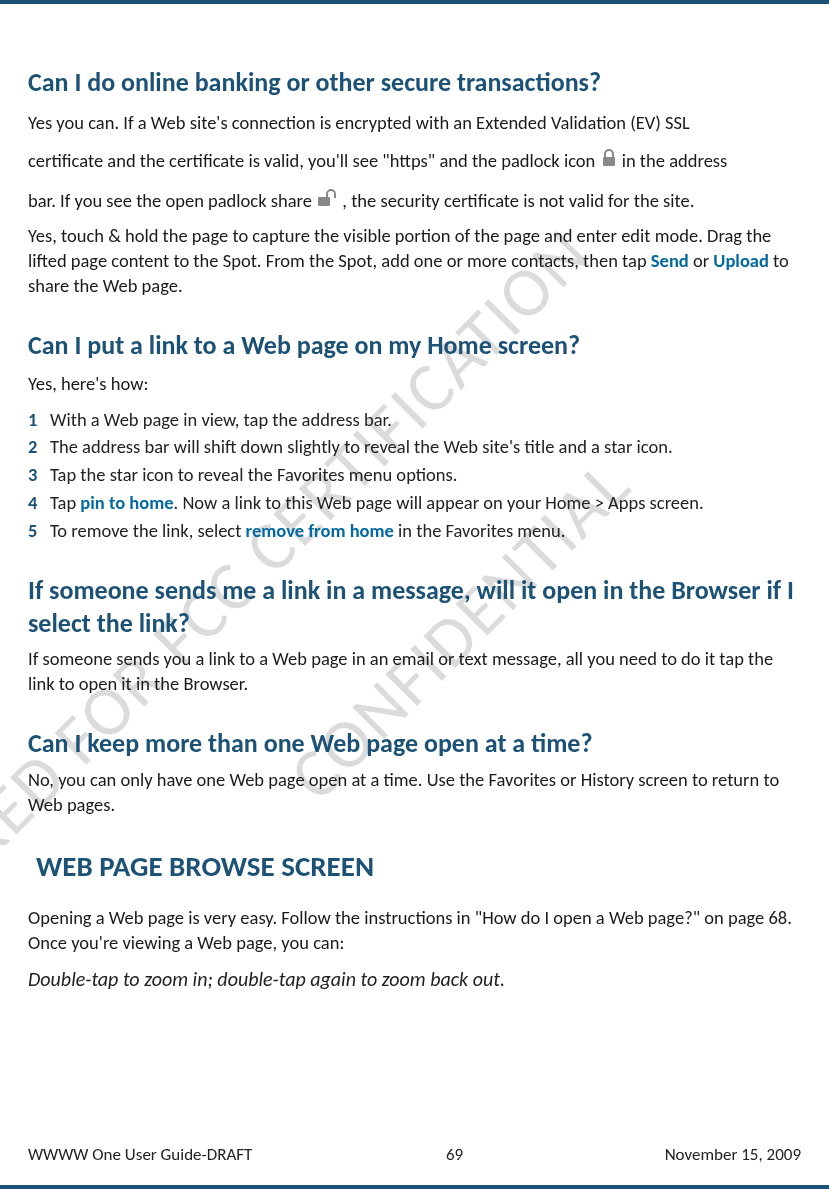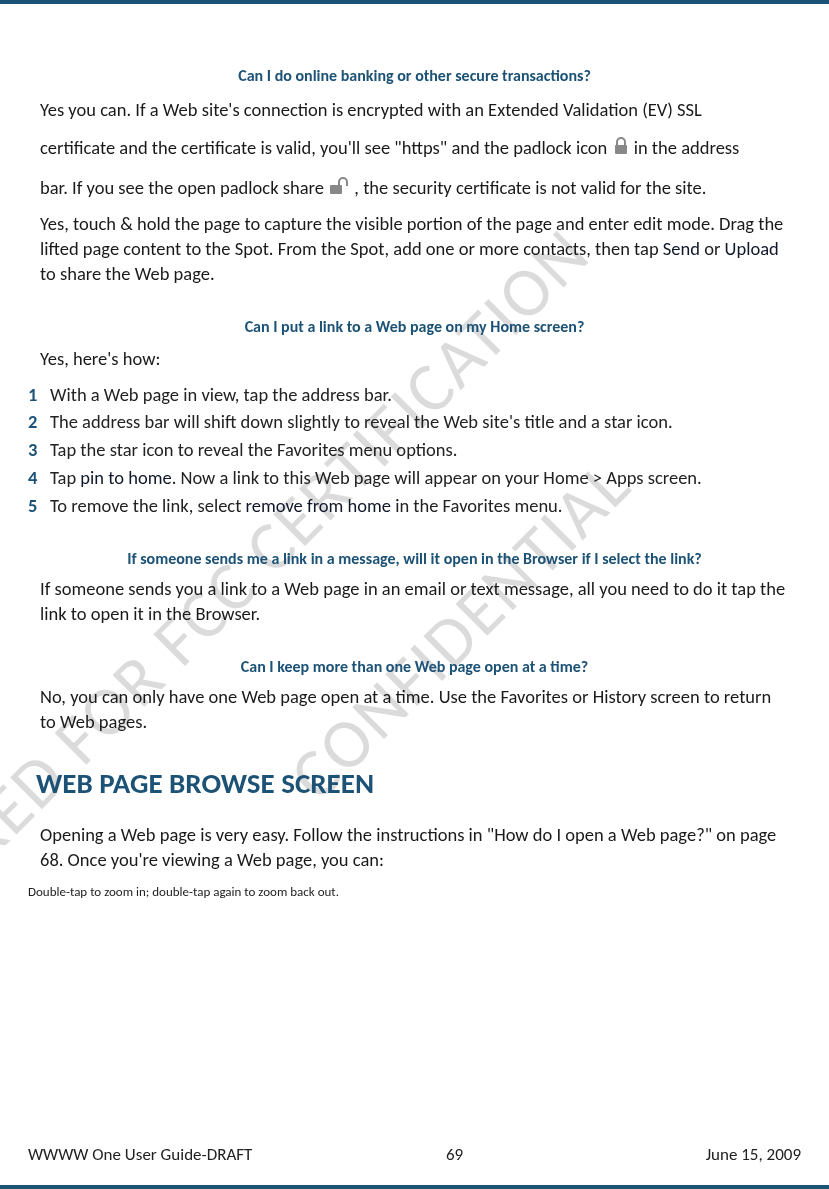--- a/index.html
+++ b/index.html
@@ -43,43 +43,42 @@
   .wm2 {
     transform: translate(-40%, -10%) rotate(-45deg);
   }
   .content {
     position: relative;
     z-index: 1;
   }
   .qhead {
     color: #1c5276;
     font-weight: bold;
-    font-size: 16px;
+    font-size: 26px;
     margin: 30px 0 8px 0;
     line-height: 1.25;
-    text-align: center;
   }
   .qhead.first {
     margin-top: 42px;
   }
   .body {
     font-size: 18.5px;
     line-height: 1.5;
-    margin: 6px 12px;
+    margin: 6px 0;
     color: #1a1a1a;
   }
   .loose {
     line-height: 1.75;
   }
   .tight {
     line-height: 1.35;
   }
   .boldlink {
-    color: #0f172a;
-    font-weight: normal;
+    color: #0369a1;
+    font-weight: bold;
   }
   .ol {
     margin: 8px 0;
     padding: 0;
     list-style: none;
   }
   .ol li {
     display: flex;
     font-size: 18.5px;
     line-height: 1.5;
@@ -105,23 +104,24 @@
     margin: 10px 0 14px 0;
   }
   .dl-term {
     color: #1c5276;
     font-weight: bold;
     font-size: 18.5px;
     width: 240px;
     flex: 0 0 240px;
   }
   .dl-def {
-    font-size: 13px;
+    font-size: 20px;
     line-height: 1.35;
     flex: 1;
+    font-style: italic;
   }
   .footer {
     position: absolute;
     bottom: 20px;
     left: 28px;
     right: 28px;
     display: flex;
     justify-content: space-between;
     font-size: 17px;
     color: #222;
@@ -218,16 +218,16 @@
 
     <div class="dl-row">
       <div class="dl-def">Double-tap to zoom in; double-tap again to zoom back out.</div>
     </div>
 
   </div>
 
   <div class="footer">
     <span>WWWW One User Guide-DRAFT</span>
     <span class="center">69</span>
-    <span>June 15, 2009</span>
+    <span>November 15, 2009</span>
   </div>
 
 </div>
 
 </body></html>

